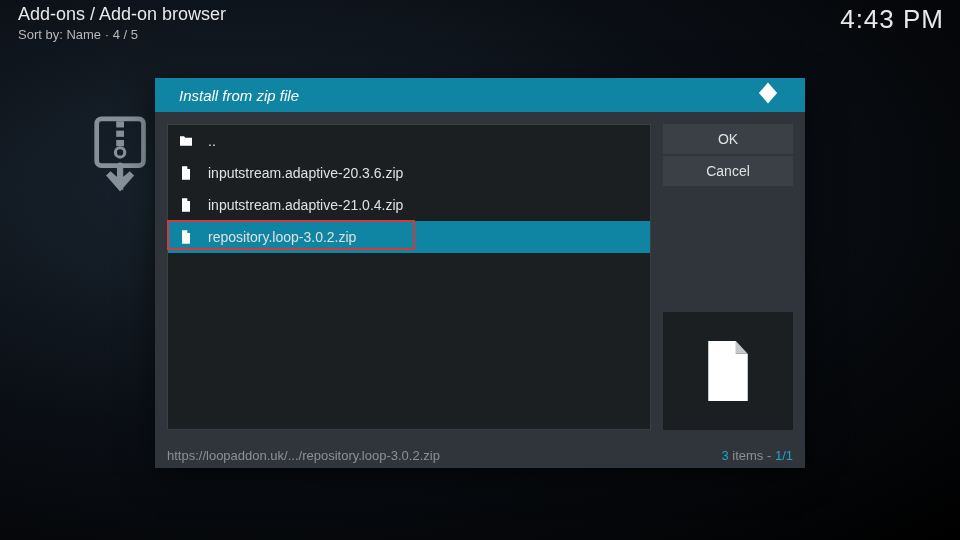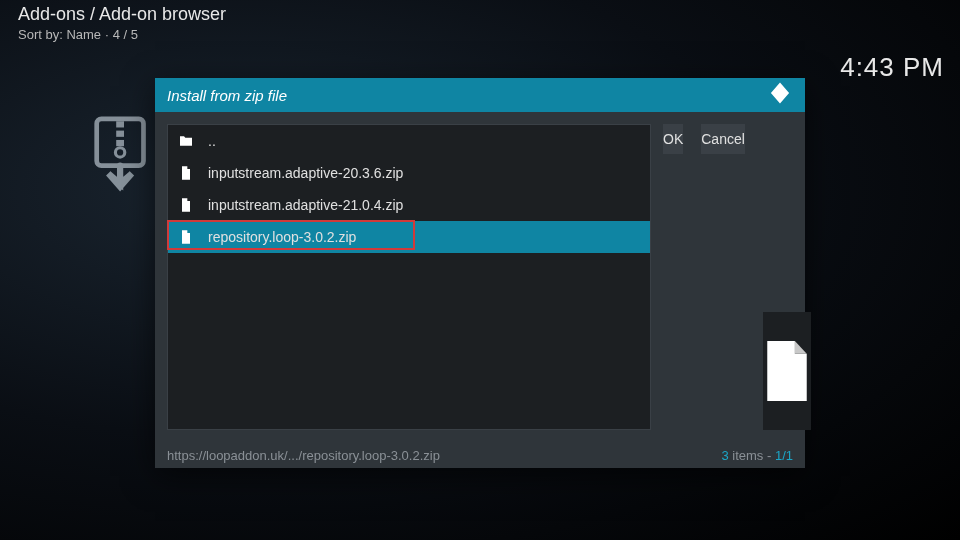--- a/index.html
+++ b/index.html
@@ -32,21 +32,20 @@
     .sortline {
       color: #b8b8b8;
       font-size: 13px;
       margin-top: 2px;
     }
     .clock {
       color: #e8e8e8;
       font-size: 26px;
       font-weight: 300;
       letter-spacing: 1px;
-      margin-top: 48px;
     }
     .zip-icon {
       position: absolute;
       left: 85px;
       top: 115px;
       width: 78px;
       height: 78px;
     }
     .zip-icon svg {
       width: 100%;
@@ -62,21 +61,21 @@
       height: 390px;
       background: #2f353a;
       box-shadow: 0 8px 30px rgba(0,0,0,0.6);
     }
     .dialog-header {
       background: #0f85a3;
       height: 34px;
       display: flex;
       align-items: center;
       justify-content: space-between;
-      padding: 0 12px;
+      padding: 0 24px;
     }
     .dialog-title {
       color: #fff;
       font-size: 15px;
       font-style: italic;
     }
     .kodi-logo svg {
       width: 26px;
       height: 26px;
       fill: #fff;
@@ -117,22 +116,22 @@
       fill: #fff;
     }
     .highlight-box {
       position: absolute;
       border: 2px solid #d23a3a;
       pointer-events: none;
     }
     .side-panel {
       width: 130px;
       display: flex;
-      flex-direction: row;
-      gap: 18px;
+      flex-direction: column;
+      gap: 2px;
       justify-content: space-between;
     }
     .side-btn {
       background: #3a4046;
       color: #e0e0e0;
       height: 30px;
       display: flex;
       align-items: center;
       justify-content: center;
       font-size: 14px;

